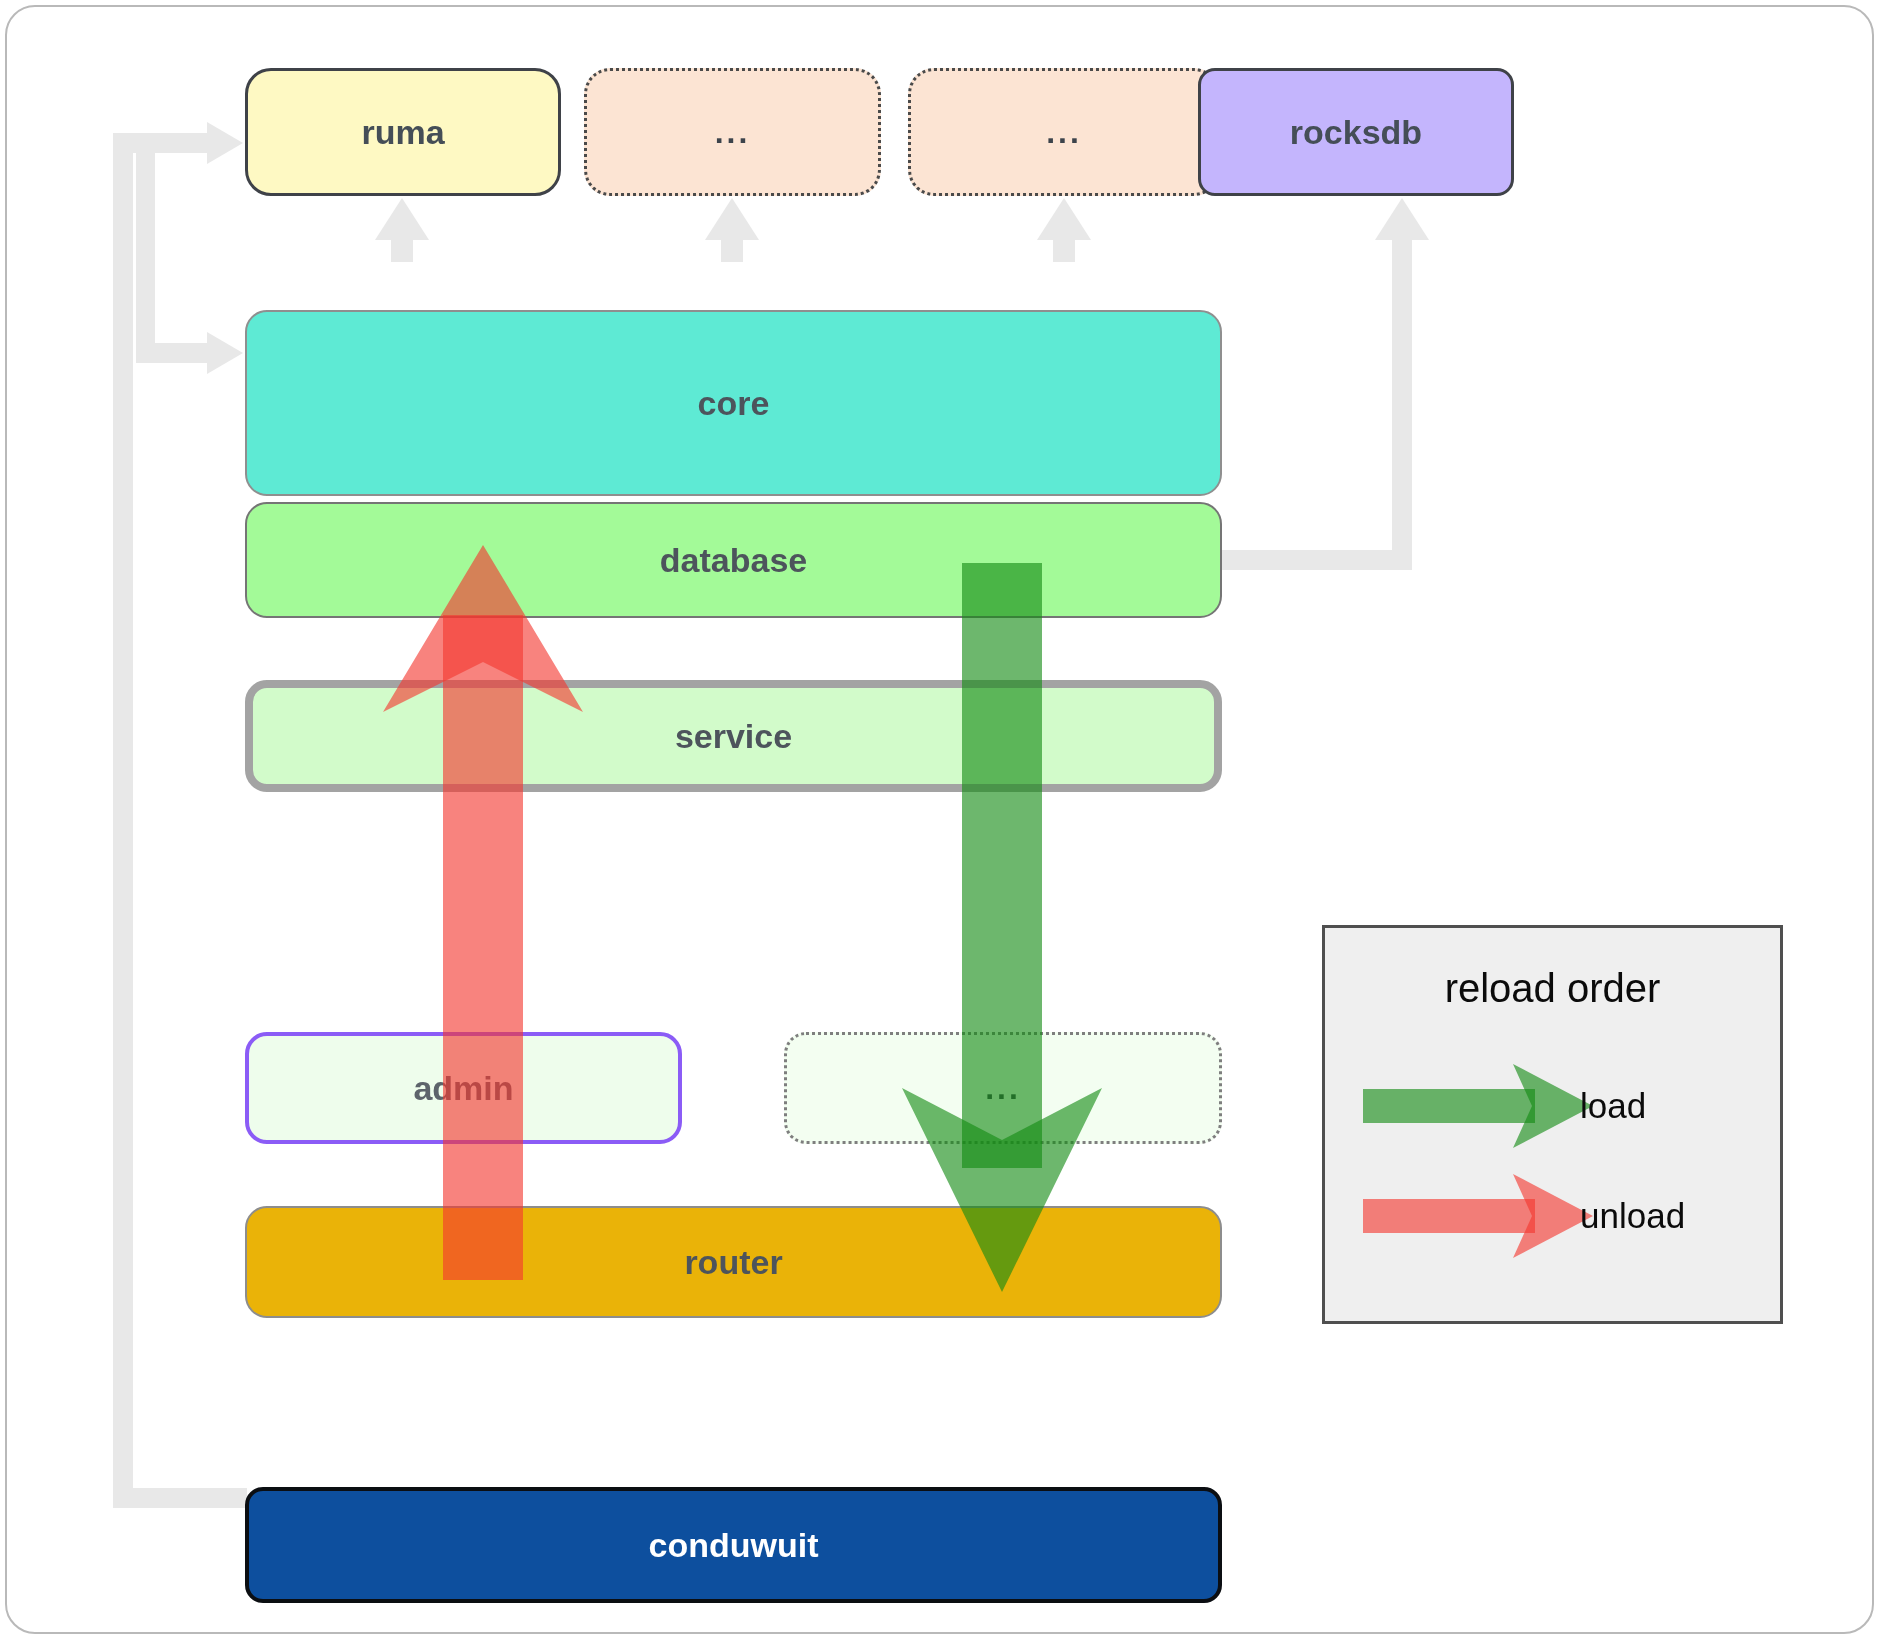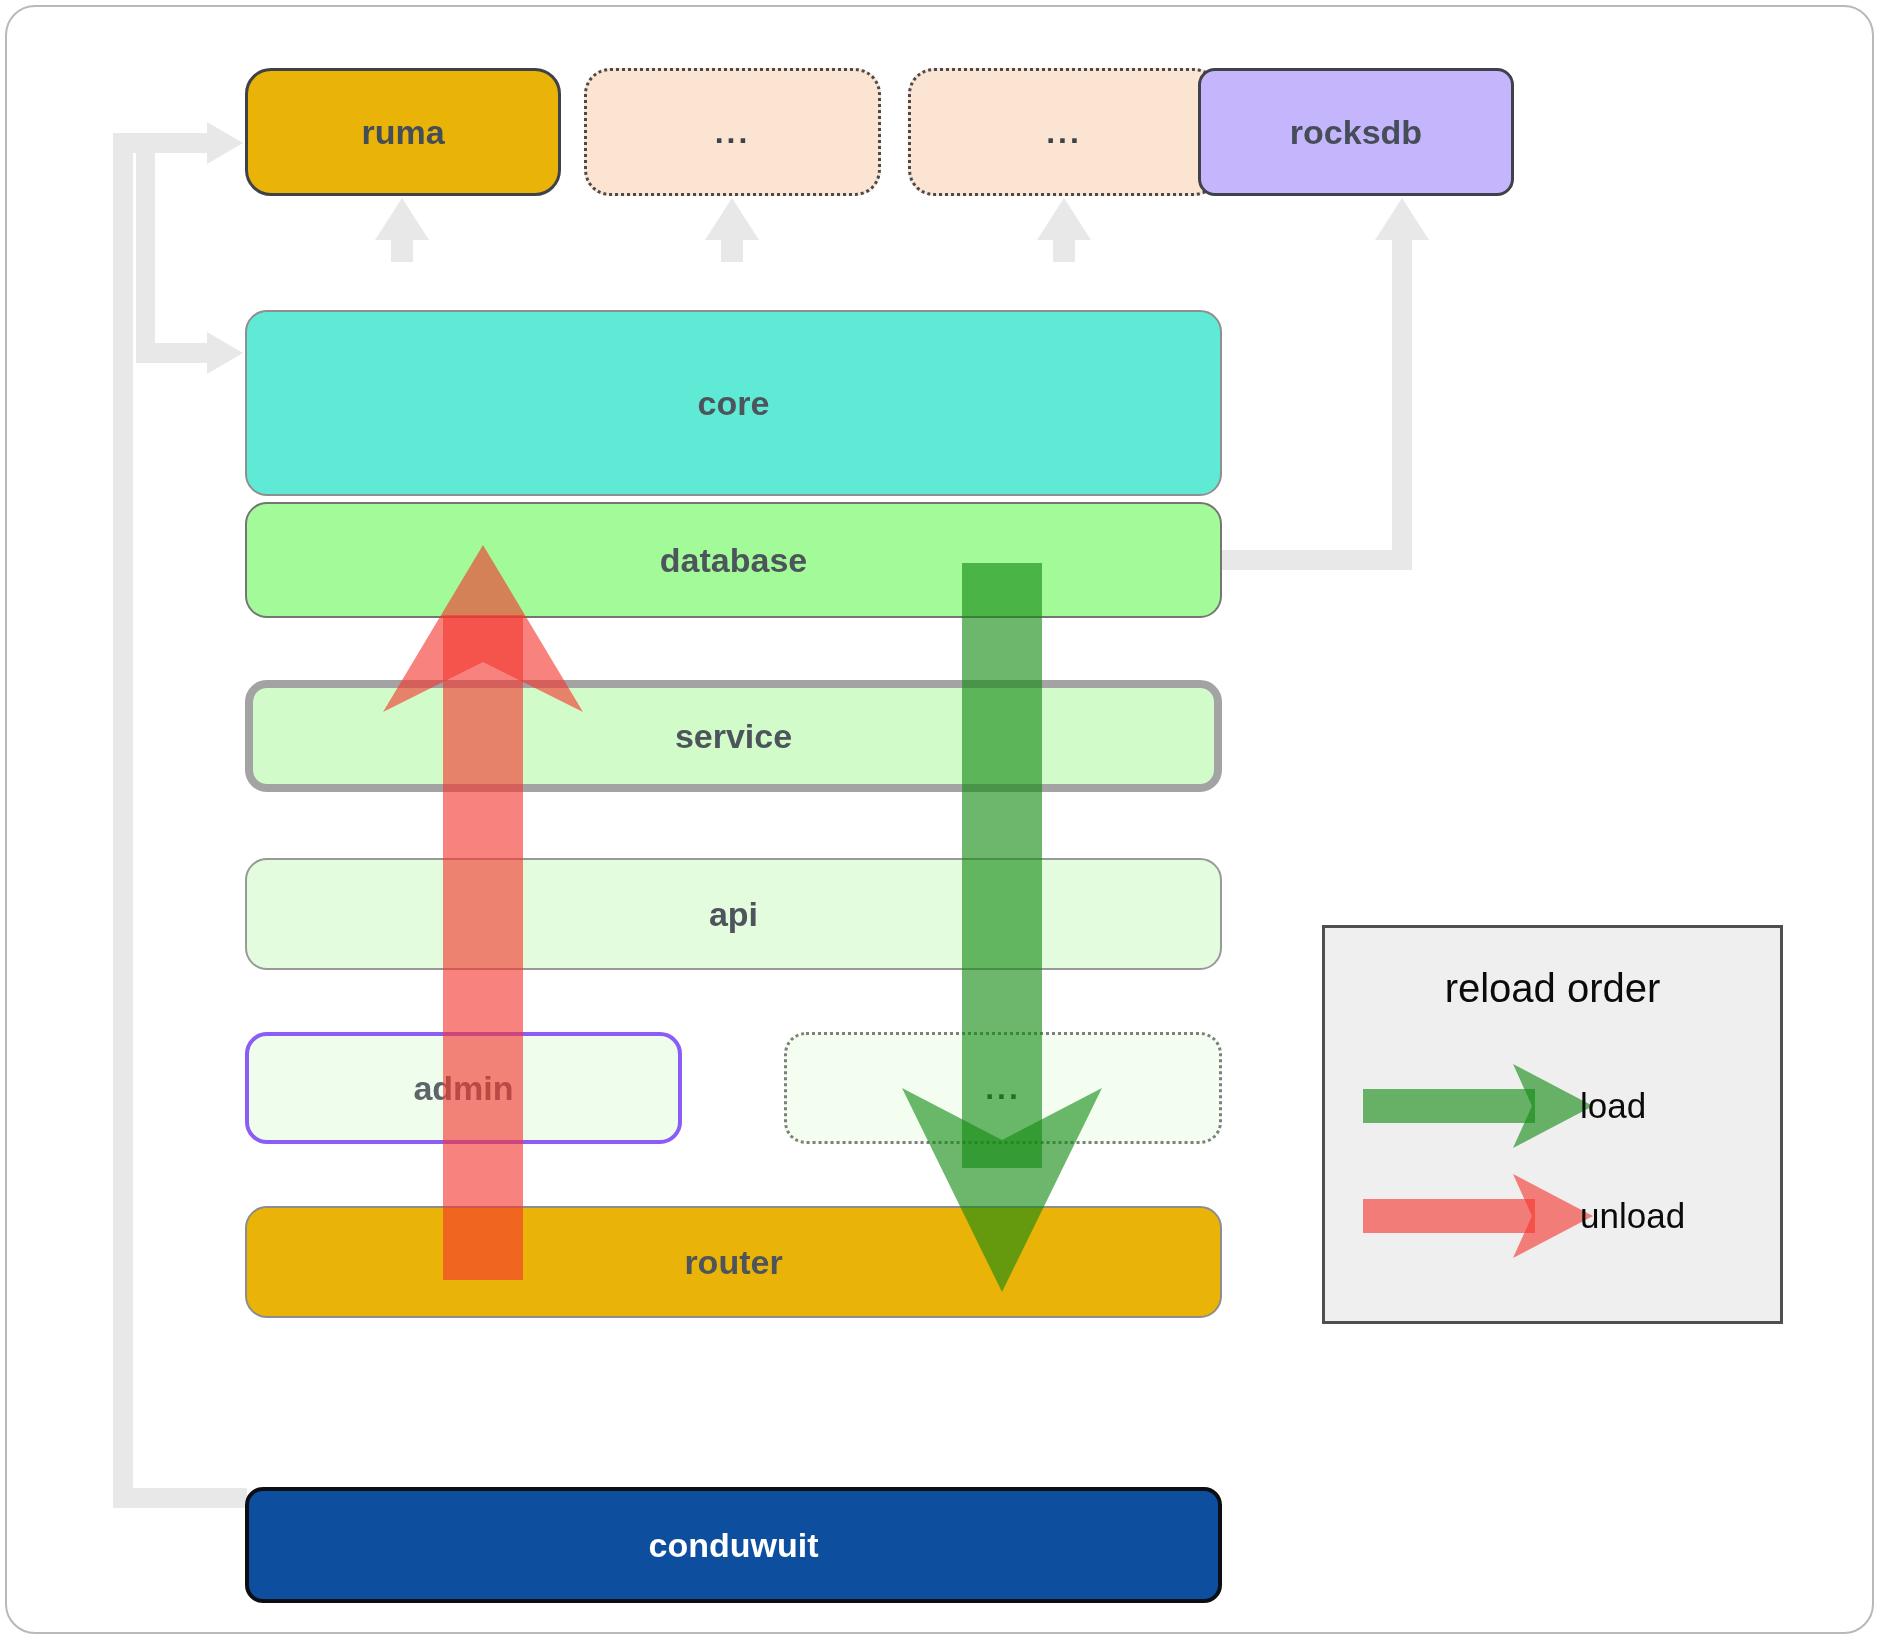--- a/index.html
+++ b/index.html
@@ -10,21 +10,21 @@
   #frame{
     position:absolute;left:5px;top:5px;width:1869px;height:1629px;
     border:2px solid #b9b9b9;border-radius:30px;box-sizing:border-box;
   }
   .box{
     position:absolute;box-sizing:border-box;display:flex;align-items:center;justify-content:center;
     font-size:34px;font-weight:600;color:#4d545c;border-radius:22px;text-align:center;
   }
   .dots{letter-spacing:3px;font-weight:700;font-size:32px;color:#3c434b;}
   
-  #node-ruma   {left:245px;top:68px;width:316px;height:128px;background:#eab308;border:3px solid #3f4248;border-radius:26px;color:#454e57;}
+  #node-ruma   {left:245px;top:68px;width:316px;height:128px;background:#fef9c3;border:3px solid #3f4248;border-radius:26px;color:#454e57;}
   #node-ellipsis1{left:584px;top:68px;width:297px;height:128px;background:#fce4d3;border:3px dotted #4a4a4a;border-radius:26px;}
   #node-ellipsis2{left:908px;top:68px;width:312px;height:128px;background:#fce4d3;border:3px dotted #4a4a4a;border-radius:26px;}
   #node-rocksdb{left:1198px;top:68px;width:316px;height:128px;background:#c4b5fd;border:3px solid #3f4248;border-radius:17px;color:#454e57;}
   
   #node-core    {left:245px;top:262px;width:977px;height:186px;background:#5eead4;border:2px solid #8f8f8f;margin-top:48px;}
   #node-database{left:245px;top:502px;width:977px;height:116px;background:#a3fa98;border:2px solid #757575;}
   #node-service {left:245px;top:680px;width:977px;height:112px;background:#d2fbca;border:8px solid #a3a3a3;}
   #node-api     {left:245px;top:858px;width:977px;height:112px;background:#e3fcdd;border:2px solid #999999;}
   #node-admin   {left:245px;top:1032px;width:437px;height:112px;background:#eefdec;border:4px solid #8b5cf6;color:#5d646b;}
   #node-ellipsis3{left:784px;top:1032px;width:438px;height:112px;background:#f3fef1;border:3px dotted #7e7e7e;}
@@ -84,21 +84,20 @@
   </svg>
 
   <div class="box" id="node-ruma">ruma</div>
   <div class="box dots" id="node-ellipsis1">...</div>
   <div class="box dots" id="node-ellipsis2">...</div>
   <div class="box" id="node-rocksdb">rocksdb</div>
 
   <div class="box" id="node-core">core</div>
   <div class="box" id="node-database">database</div>
   <div class="box" id="node-service">service</div>
-  <div class="box" id="node-api">api</div>
   <div class="box" id="node-admin">admin</div>
   <div class="box dots" id="node-ellipsis3">...</div>
   <div class="box" id="node-router">router</div>
   <div class="box" id="node-conduwuit">conduwuit</div>
 
   <svg class="layer" width="1883" height="1643" viewBox="0 0 1883 1643">
 
     <g fill="rgba(244,55,47,0.62)">
       <rect x="443" y="615" width="80" height="665"></rect>
       <polygon points="483,545 583,712 483,662 383,712"></polygon>

